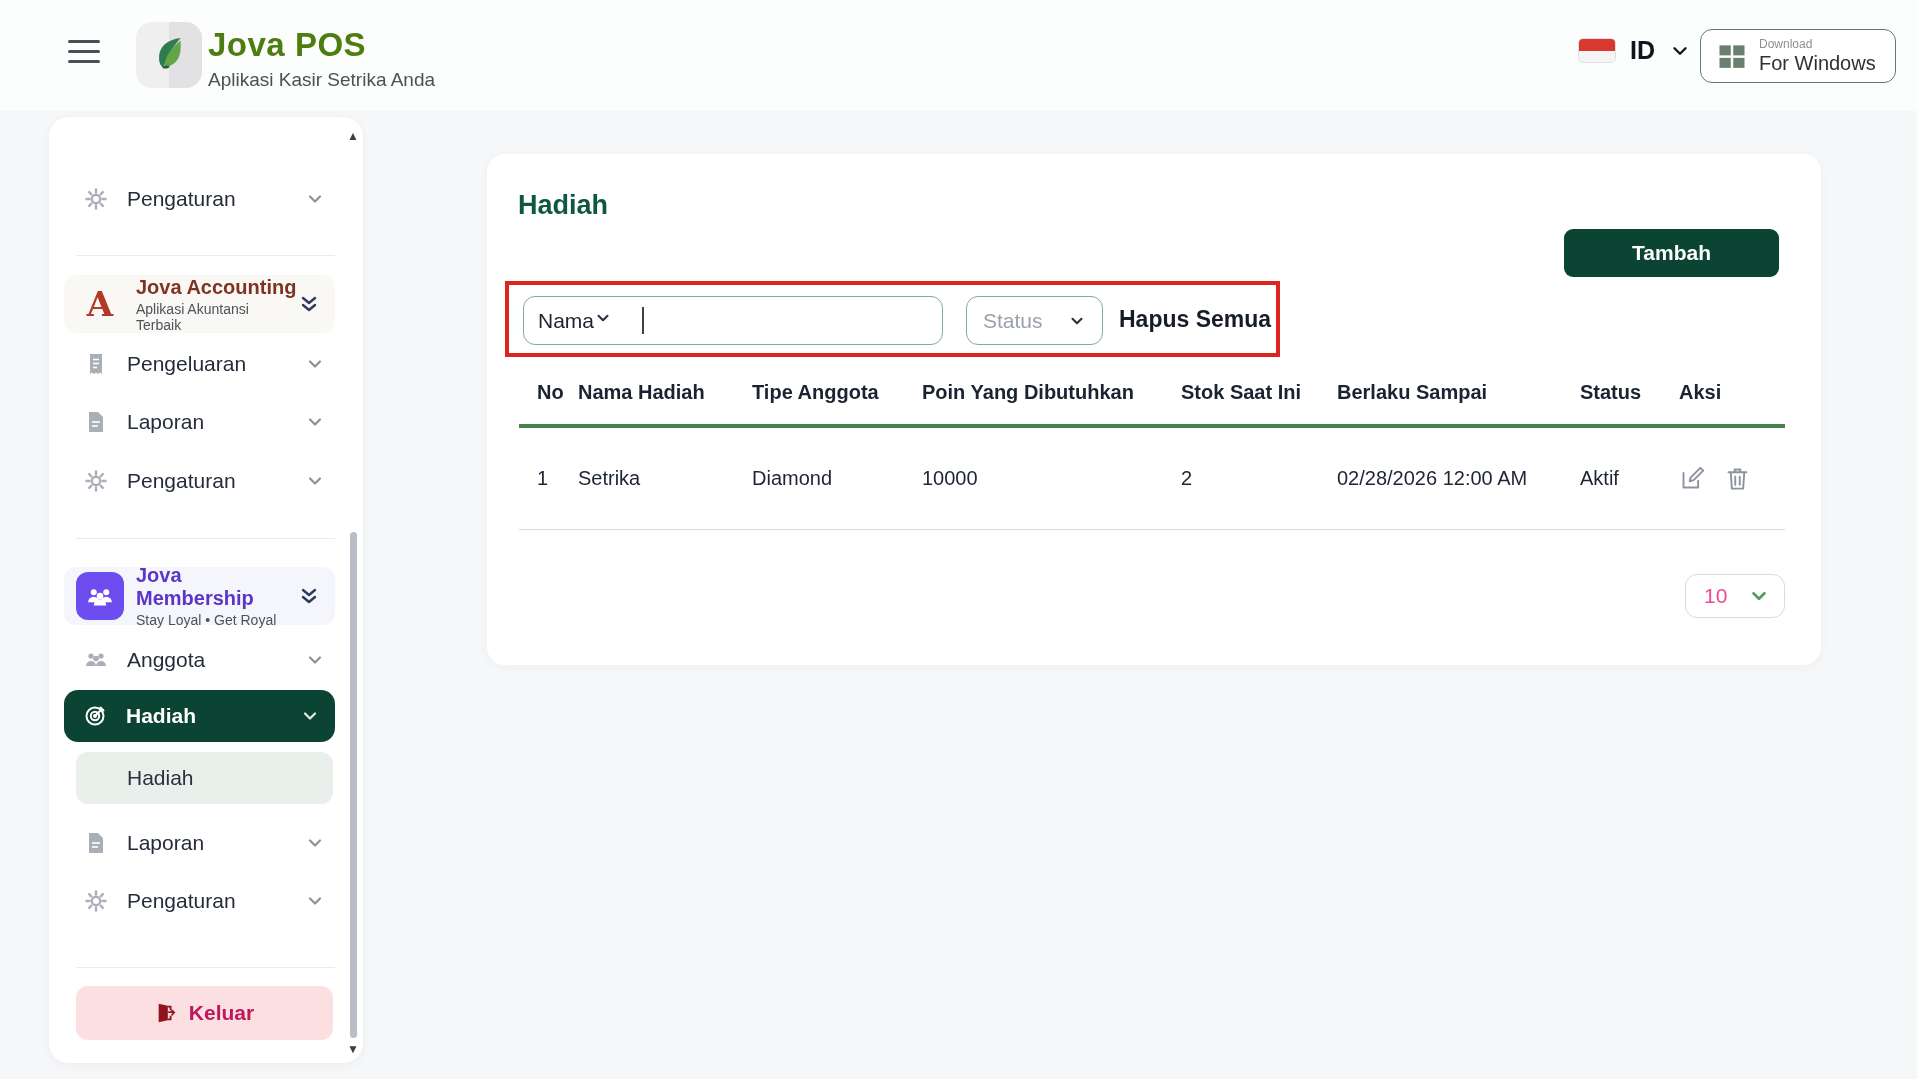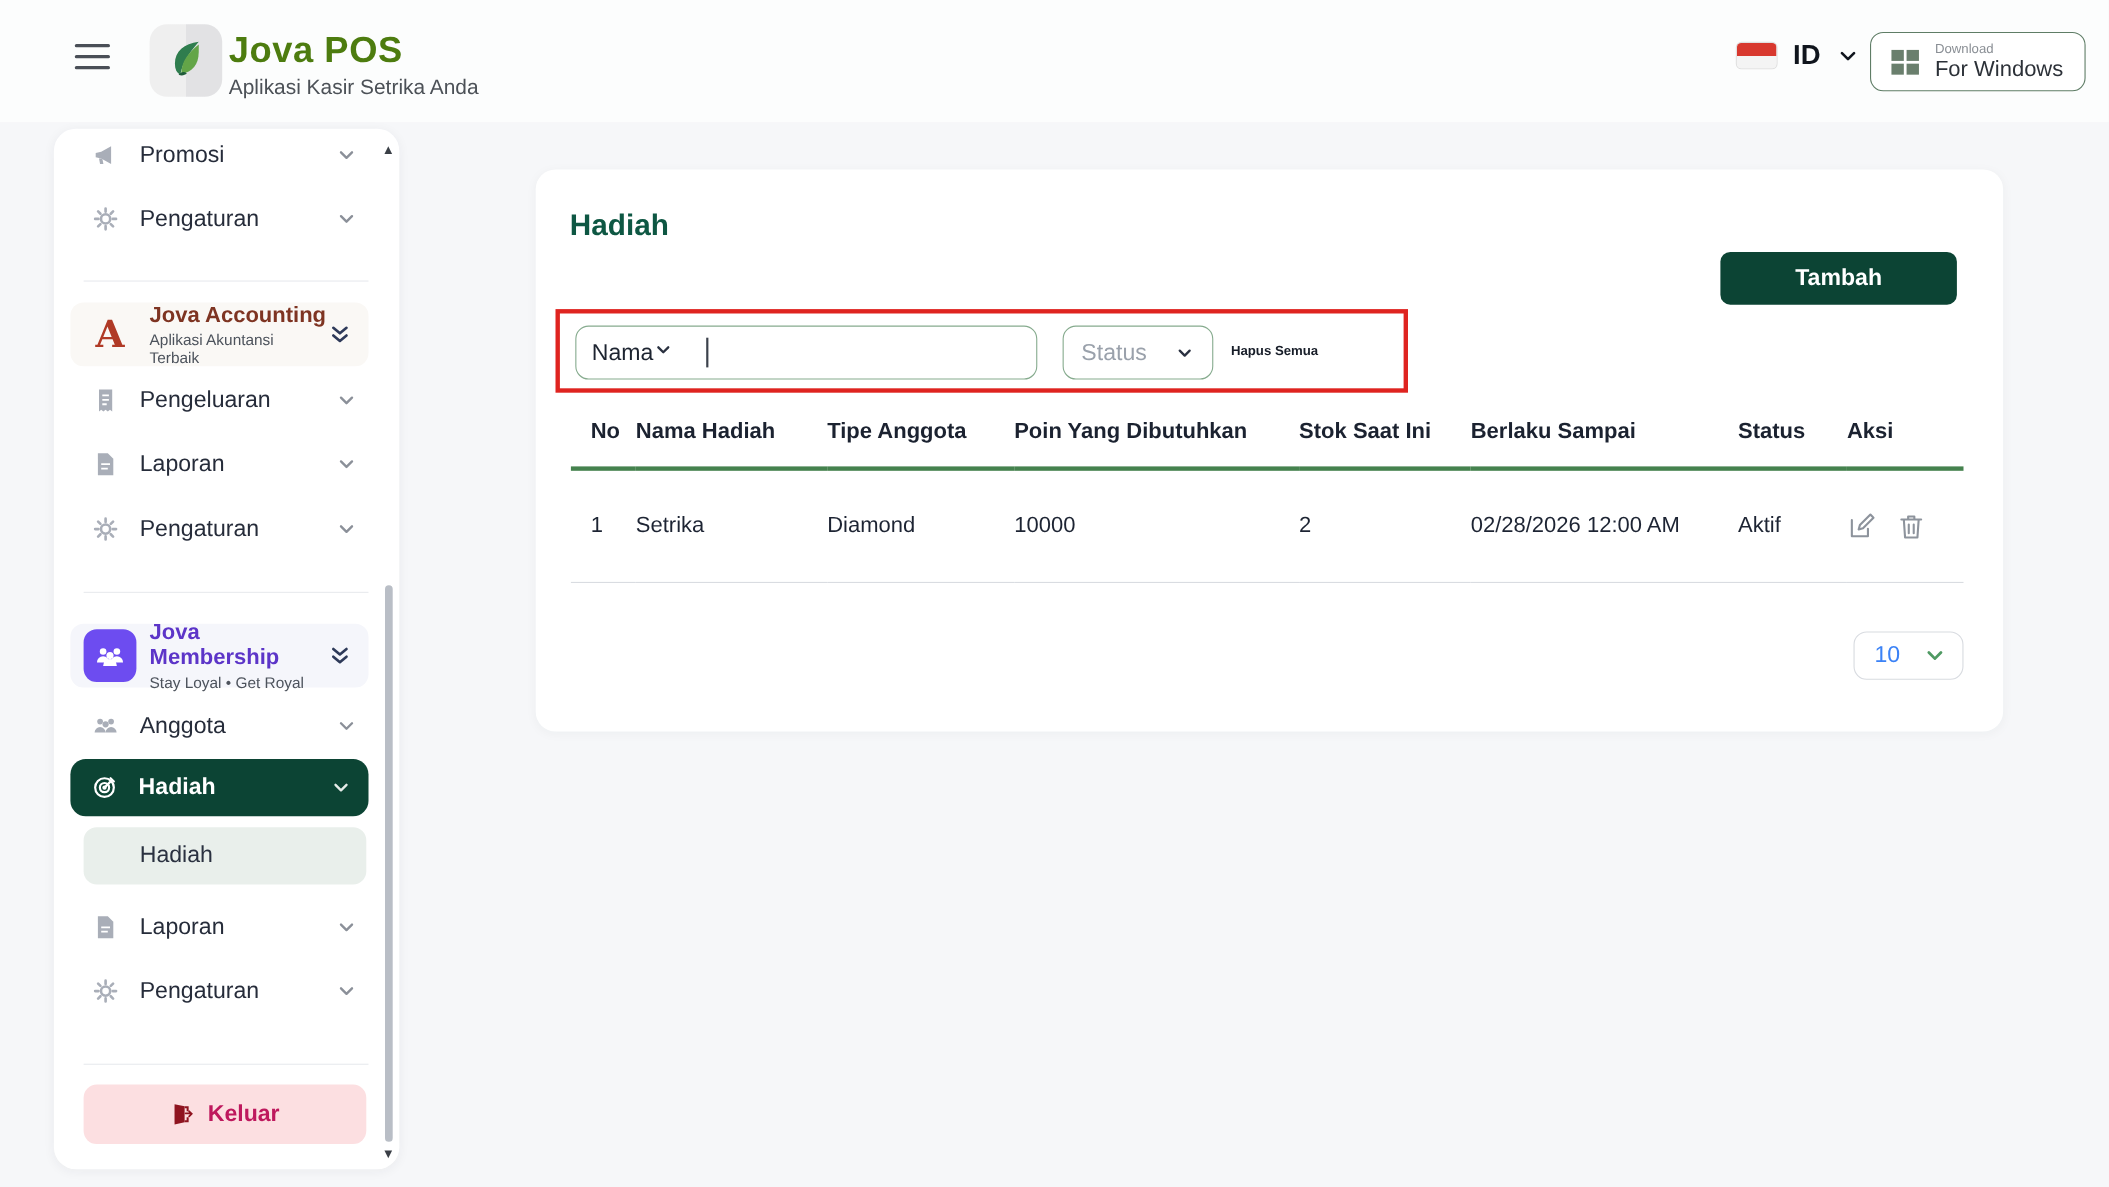--- a/index.html
+++ b/index.html
@@ -71,33 +71,33 @@
   .name-filter .sel { display:flex; align-items:flex-start; margin-left:14px; cursor:pointer; }
   .name-filter .sel .tx { font-size:21px; color:#1d2430; }
   .name-filter .sel .chev { color:#2a3140; display:flex; }
   .caret { width:2px; height:27px; background:#3c424c; margin-left:30px; }
   .status-filter { position:absolute; left:457px; top:11px; width:137px; height:49px; border:1px solid #86ab8e;
     border-radius:12px; display:flex; align-items:center; justify-content:space-between; padding:0 16px;
     background:#fff; cursor:pointer; }
   .status-filter .tx { font-size:21px; color:#9aa1ab; }
   .status-filter .chev { color:#2a3140; display:flex; }
   .clear-all { position:absolute; left:610px; top:0; height:68px; display:flex; align-items:center;
-    font-size:12px; font-weight:700; color:#171d28; cursor:pointer; white-space:nowrap; }
+    font-size:23px; font-weight:700; color:#171d28; cursor:pointer; white-space:nowrap; }
 
   table.grid { position:absolute; left:32px; top:215px; width:1266px; border-collapse:collapse; table-layout:fixed; }
   table.grid th { text-align:left; font-size:20px; font-weight:700; color:#1b2230; padding:12px 0 20px 0;
     border-bottom:4px solid #45824e; }
   table.grid td { font-size:20px; color:#1d2433; height:103px; border-bottom:1px solid #d9dce1; }
   .aksi-cell { display:flex; gap:18px; align-items:center; }
   .icon-btn { color:#8d939c; cursor:pointer; display:flex; }
 
   .page-size { position:absolute; left:1198px; top:420px; width:100px; height:44px; border:1.5px solid #d8dbe0;
     border-radius:12px; background:#fff; display:flex; align-items:center; justify-content:space-between;
     padding:0 14px 0 18px; cursor:pointer; }
-  .page-size .tx { font-size:21px; color:#3b82f6; }
+  .page-size .tx { font-size:21px; color:#ec4899; }
   .page-size .chev { color:#4f9a63; display:flex; }
 </style>
 </head>
 <body>
 
 <div class="topbar">
   <div class="hamburger">
       <span></span>
       <span></span>
       <span></span>
@@ -138,34 +138,20 @@
     </span>
     <span class="dl-txt">
       <div class="s">Download</div>
       <div class="l">For Windows</div>
     </span>
   </div>
 </div>
 
 <div class="sidebar">
 
-  <div class="sb-item" style="top:0px">
-    <span class="ico">
-      <svg width="24" height="24" viewBox="0 0 24 24" fill="currentColor">
-          <path d="M3 10v4l5 1 9 5V4L8 9l-5 1z"></path>
-          <path d="M6 15l1 5h3l-1-5z"></path>
-        </svg>
-    </span>
-    <span class="lbl">Promosi</span>
-    <span class="chev">
-        <svg width="20" height="20" viewBox="0 0 24 24" fill="none" stroke="currentColor" stroke-width="2.6" stroke-linecap="round" stroke-linejoin="round">
-          <path d="M6 9l6 6 6-6"></path>
-        </svg>
-      </span>
-  </div>
 
   <div class="sb-item" style="top:58px">
     <span class="ico">
       <svg width="24" height="24" viewBox="0 0 24 24" fill="none" stroke="currentColor" stroke-width="2.4">
           <circle cx="12" cy="12" r="4.2"></circle>
           <path d="M12 2.5v3M12 18.5v3M2.5 12h3M18.5 12h3M5.2 5.2l2.1 2.1M16.7 16.7l2.1 2.1M5.2 18.8l2.1-2.1M16.7 7.3l2.1-2.1" stroke-linecap="round"></path>
         </svg>
     </span>
     <span class="lbl">Pengaturan</span>
     <span class="chev">

